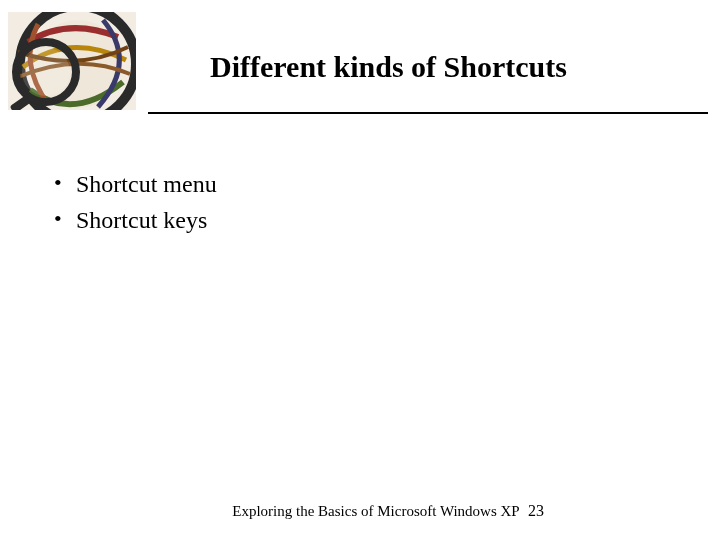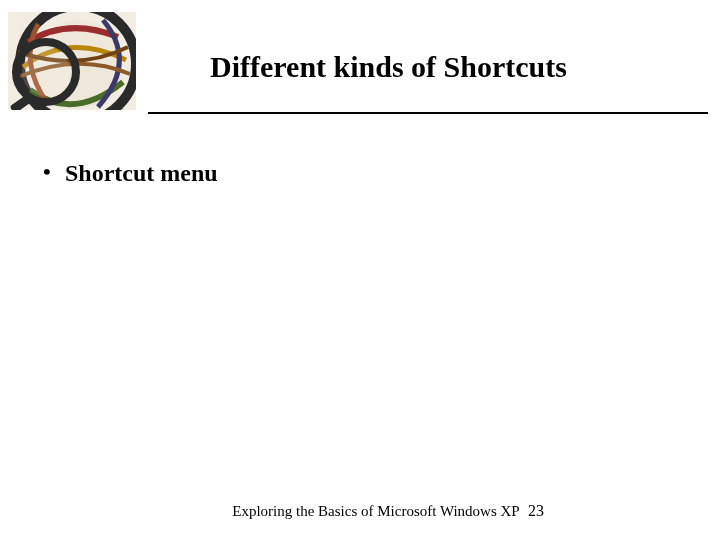--- a/index.html
+++ b/index.html
@@ -57,24 +57,23 @@
     height: 0;
     border-top: 2px solid #000;
   }
   .body {
     position: absolute;
     top: 150px;
     left: 38px;
     right: 60px;
   }
   .body ul {
-    margin: 5px;
+    margin: 16px;
     padding: 0;
     list-style: none;
-    font-weight: bold;
   }
   .body li {
     font-size: 24px;
     line-height: 1.5;
     padding-left: 22px;
     position: relative;
     color: #000;
   }
   .body li::before {
     content: "•";
@@ -132,19 +131,20 @@
       </svg>
     </div>
     <div class="title-text">Different kinds of Shortcuts</div>
   </div>
 
   <div class="title-rule"></div>
 
   <div class="body">
     <ul>
       <li>Shortcut menu</li>
+      <li>Shortcut keys</li>
     </ul>
   </div>
 
   <div class="footer-text">Exploring the Basics of Microsoft Windows XP</div>
   <div class="page-number">23</div>
 
 </div>
 
 </body></html>

